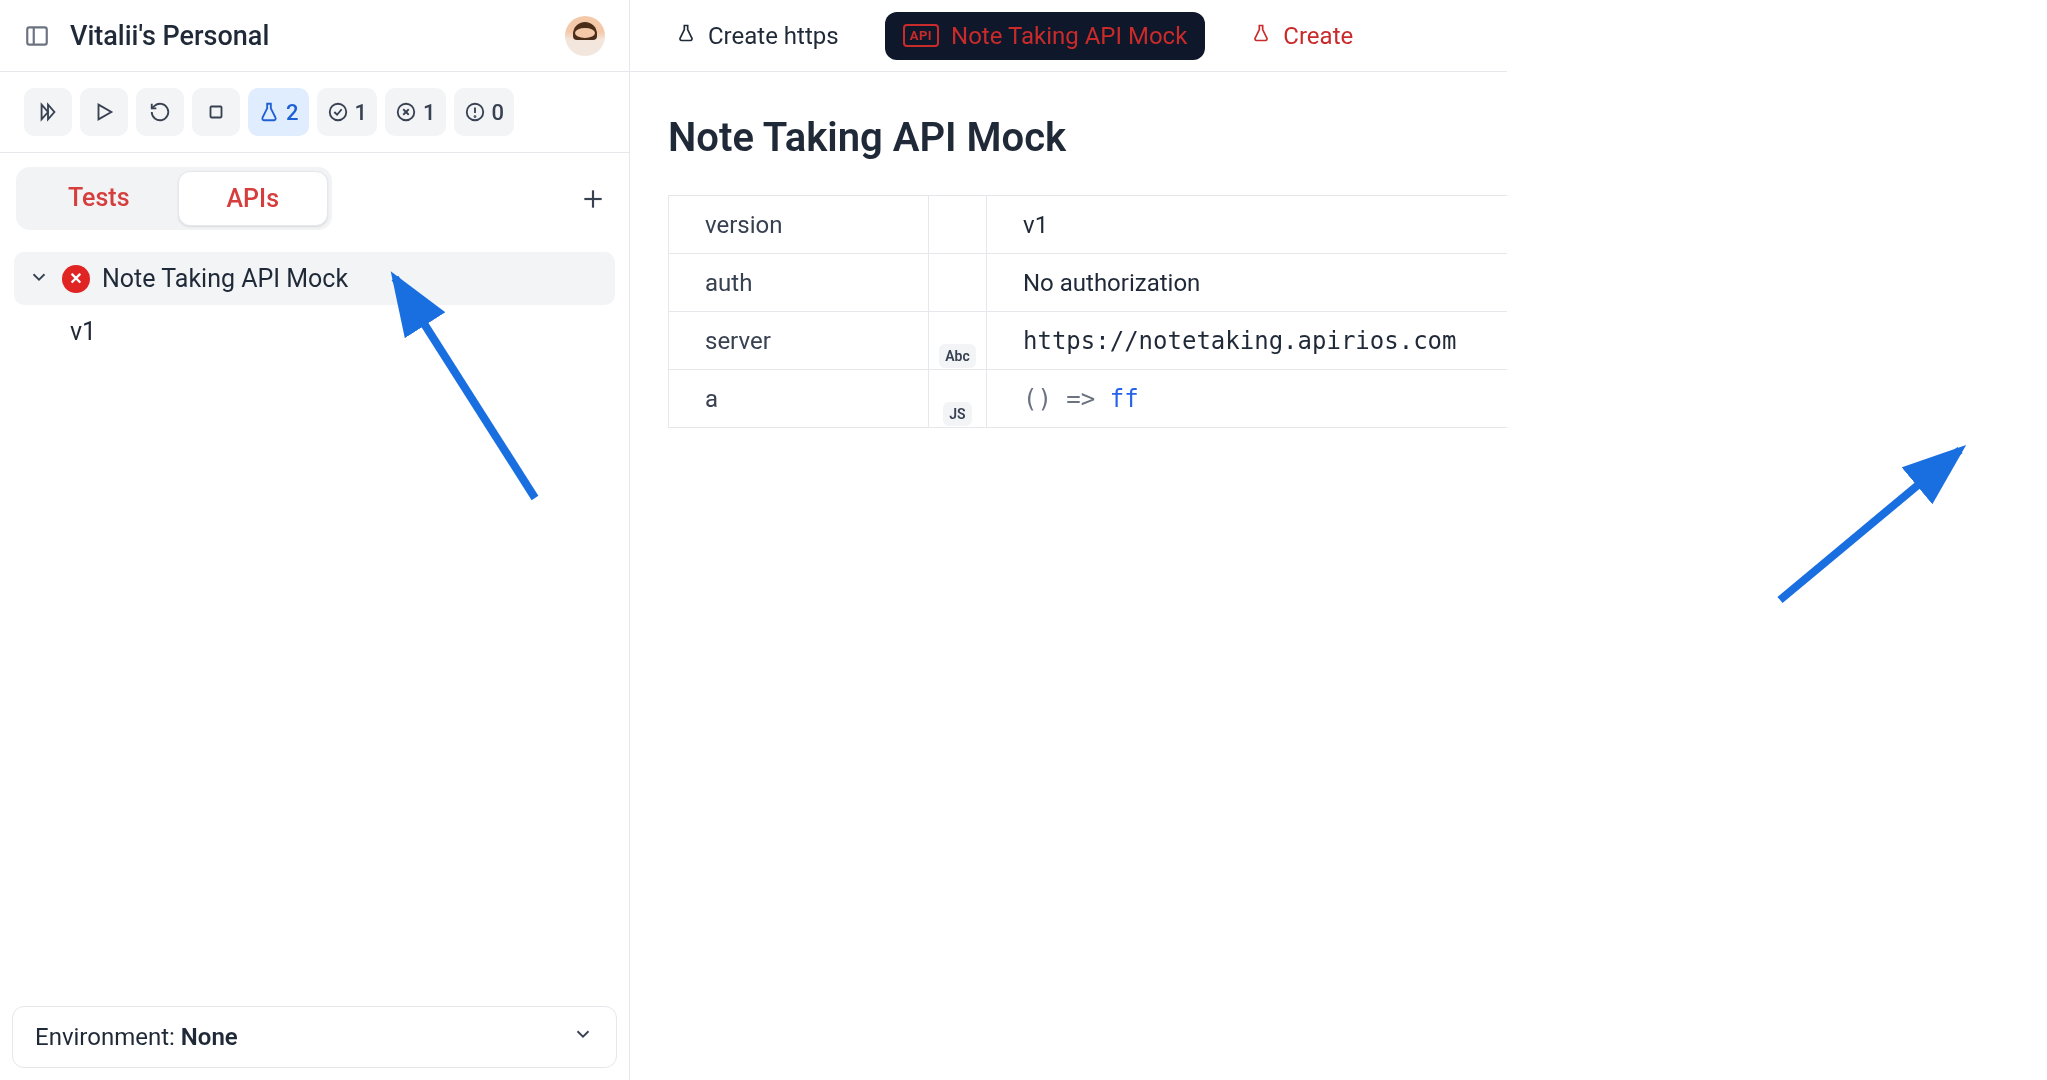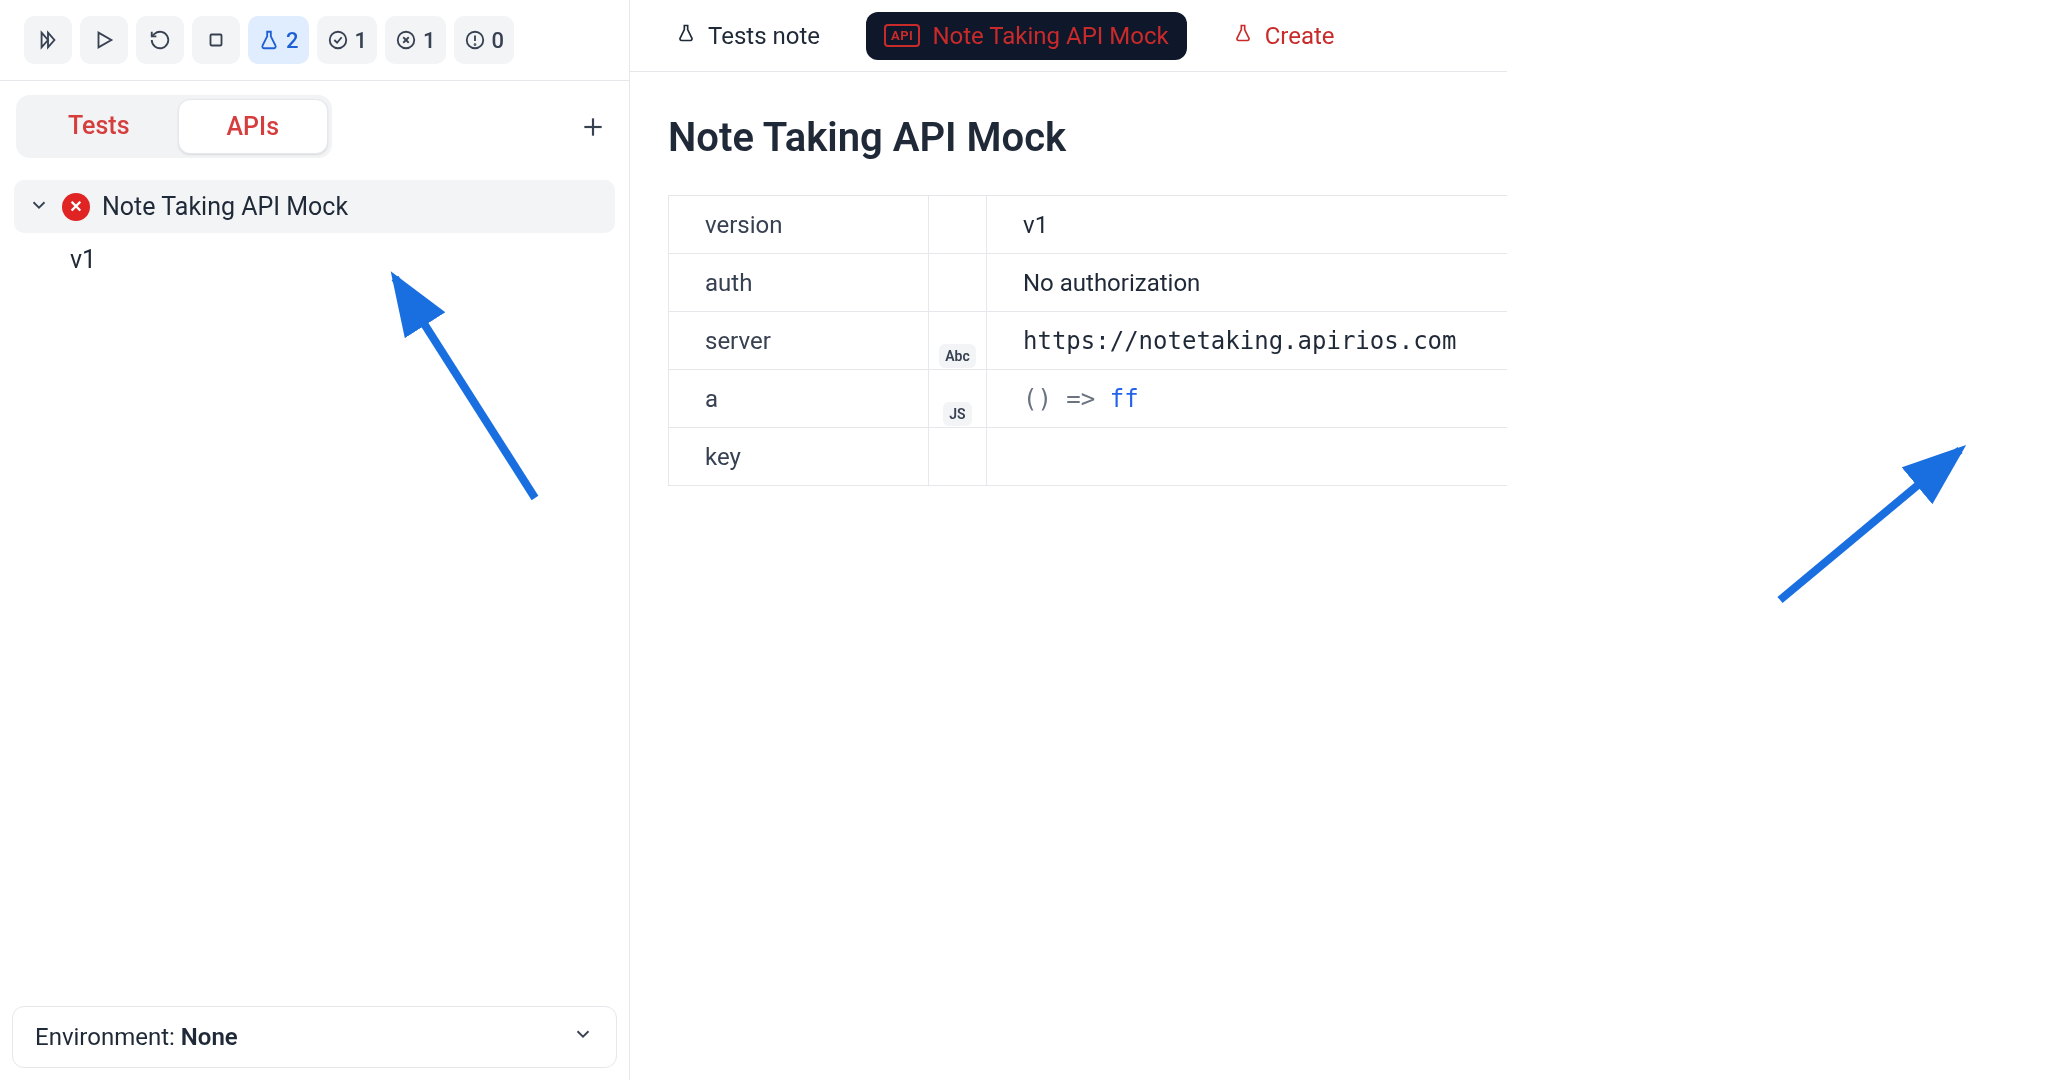--- a/index.html
+++ b/index.html
@@ -187,20 +187,30 @@
     position:absolute; top:0; bottom:0; right:0; width:540px;
     background:#fff;
   }
 </style>
 </head>
 <body>
 
 <div class="app">
 
   <div class="sidebar">
+    <div class="sb-header">
+      <span class="panel-icon">
+        <svg viewBox="0 0 24 24" fill="none" stroke="currentColor" stroke-width="2">
+            <rect x="3" y="4" width="18" height="16" rx="2"></rect>
+            <line x1="9" y1="4" x2="9" y2="20"></line>
+          </svg>
+      </span>
+      <span class="workspace-name">Vitalii's Personal</span>
+      <span class="avatar"></span>
+    </div>
 
     <div class="sb-toolbar">
       <div class="tb-btn">
           <svg viewBox="0 0 24 24" fill="none" stroke="currentColor" stroke-width="2">
             <polygon points="5,4 12,12 5,20"></polygon>
             <polygon points="12,4 19,12 12,20"></polygon>
           </svg>
         </div>
       <div class="tb-btn">
           <svg viewBox="0 0 24 24" fill="none" stroke="currentColor" stroke-width="2">
@@ -284,21 +294,21 @@
           </svg></span>
     </div>
   </div>
 
   <div class="main">
     <div class="main-tabs">
       <div class="mtab">
         <span><svg viewBox="0 0 24 24" fill="none" stroke="currentColor" stroke-width="2">
               <path d="M9 3h6M10 3v5l-5 10a2 2 0 0 0 2 3h10a2 2 0 0 0 2-3l-5-10V3"></path>
             </svg></span>
-        <span>Tests note</span>
+        <span>Create https</span>
       </div>
       <div class="mtab api-active">
         <span class="badge-api">API</span>
         <span>Note Taking API Mock</span>
       </div>
       <div class="mtab red-txt">
         <span><svg viewBox="0 0 24 24" fill="none" stroke="#c92a2a" stroke-width="2">
               <path d="M9 3h6M10 3v5l-5 10a2 2 0 0 0 2 3h10a2 2 0 0 0 2-3l-5-10V3"></path>
             </svg></span>
         <span>Create</span>
@@ -344,26 +354,20 @@
         <tr>
           <td class="k">a</td>
           <td class="type"><span class="type-pill">JS</span></td>
           <td class="mono">
             <span class="js-kw">()</span>
             <span class="js-kw">=&gt;</span>
             <span class="js-fn">ff</span>
           </td>
           <td class="act red">⋮</td>
         </tr>
-        <tr>
-          <td class="k empty-key">key</td>
-          <td class="type"></td>
-          <td></td>
-          <td class="act"></td>
-        </tr>
       </tbody>
         </table>
     </div>
   </div>
 
   <div class="right-gutter"></div>
 
   <div class="arrow" style="left:375px; top:258px;">
     <svg width="200" height="260">
       <defs>

